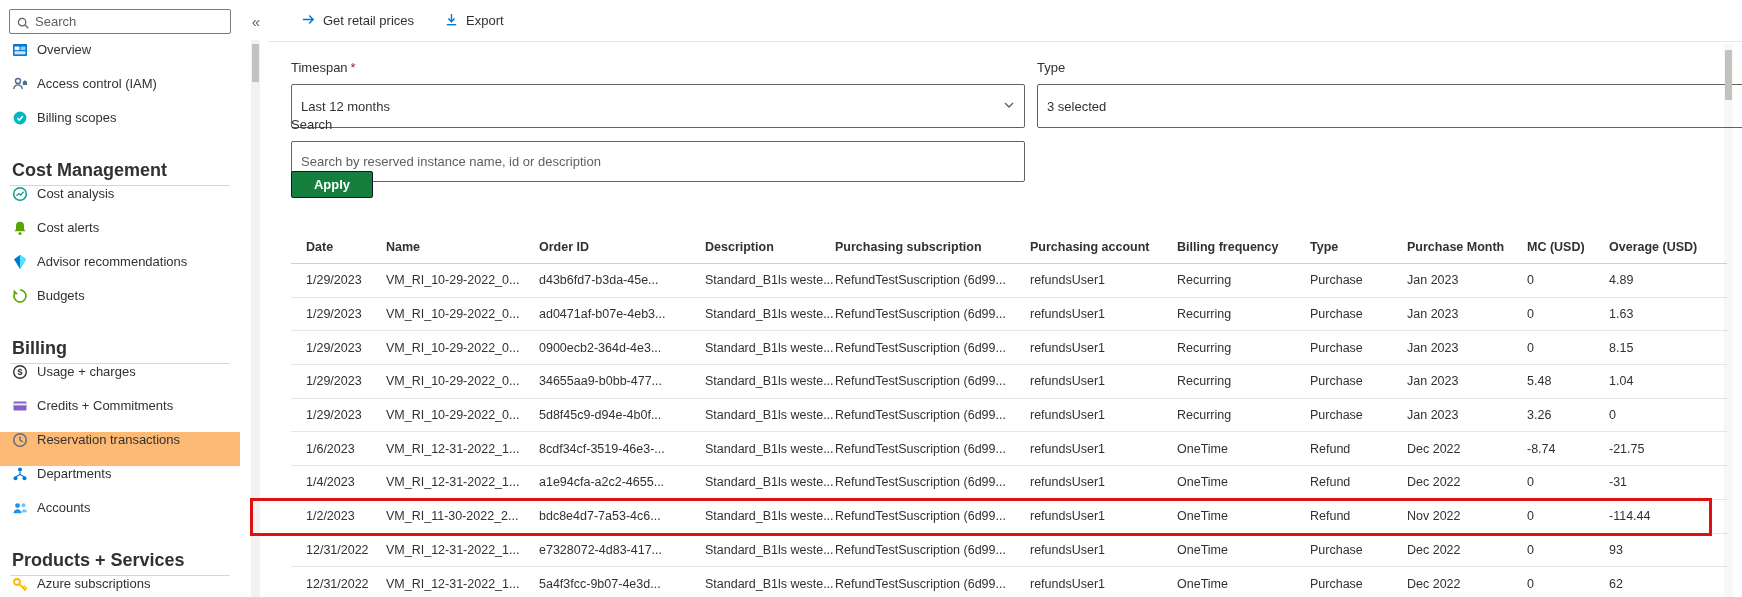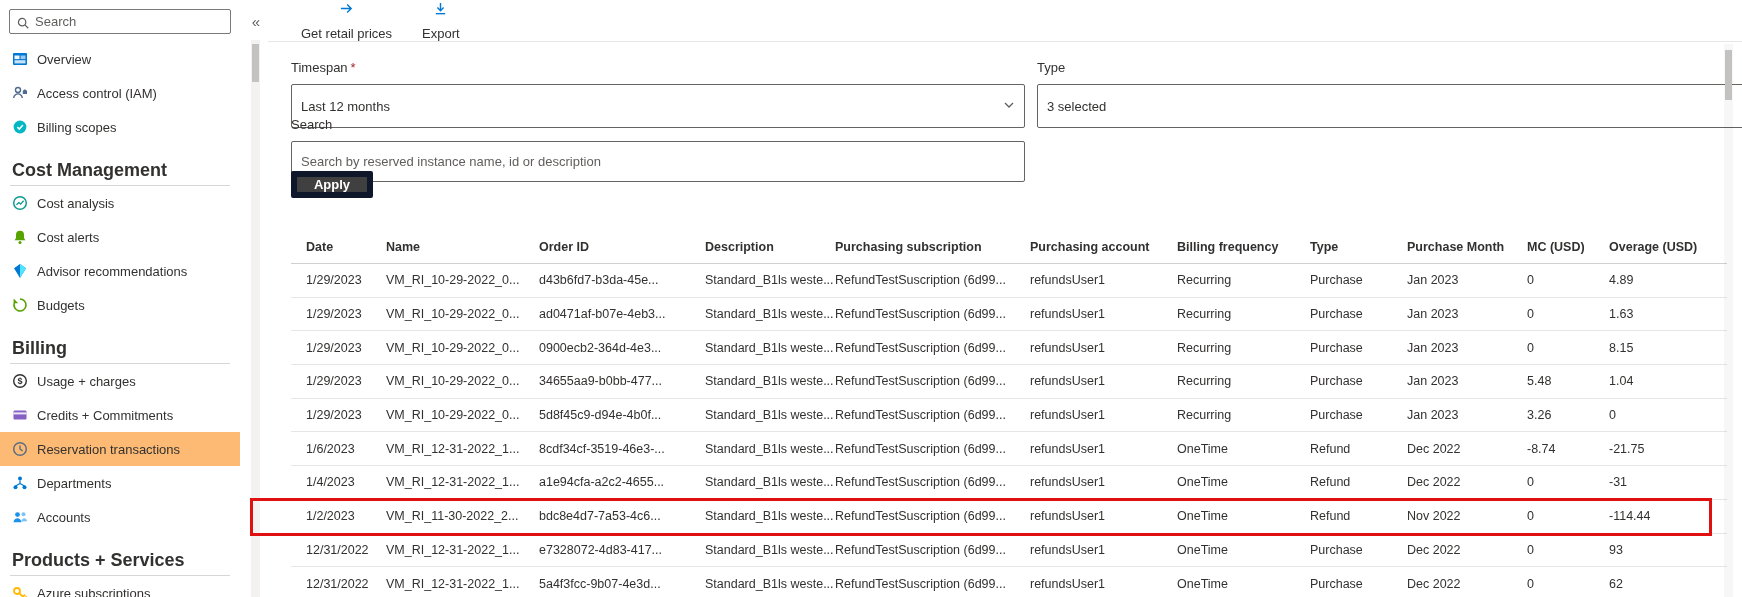--- a/index.html
+++ b/index.html
@@ -9,43 +9,43 @@
 
   
   .sidebar { position:absolute; left:0; top:0; width:240px; height:597px; background:#fff; }
   .search-box { position:absolute; left:9px; top:9px; width:222px; height:25px; border:1px solid #7a7a7a; border-radius:2px; display:flex; align-items:center; padding:0 6px; gap:5px; background:#fff; }
   .search-box input { border:none; outline:none; flex:1; min-width:0; font-size:13px; font-family:inherit; color:#323130; }
   .search-box input::placeholder { color:#605e5c; }
   .collapse-btn { position:absolute; left:244px; top:9px; width:24px; height:25px; color:#605e5c; font-size:15px; display:flex; align-items:center; justify-content:center; cursor:pointer; background:none; border:none; font-family:inherit; }
   .sidebar-scrollbar { position:absolute; left:251px; top:40px; width:9px; height:557px; background:#f3f2f1; }
   .sidebar-scrollbar .thumb { position:absolute; left:1px; top:4px; width:7px; height:38px; background:#c4c2c0; }
   .nav { position:absolute; left:0; top:42px; width:240px; }
-  .nav-item { height:34px; display:flex; align-items:center; gap:9px; padding:0 12px; font-size:13px; cursor:pointer; white-space:nowrap; }
+  .nav-item { height:34px; display:flex; gap:9px; padding:0 12px; font-size:13px; cursor:pointer; white-space:nowrap; }
   .nav-item.selected { background:#fdba74; }
   .nav-header { height:30px; margin:12px 10px 0; display:flex; align-items:center; padding:0 2px; font-size:18px; font-weight:700; border-bottom:1px solid #d8d6d4; white-space:nowrap; }
   .icon16 { width:16px; height:16px; flex:none; display:inline-flex; }
   .icon16 svg { width:16px; height:16px; }
 
   
   .main { position:absolute; left:268px; top:0; width:1474px; height:597px; }
   .commandbar { height:42px; display:flex; align-items:center; gap:30px; padding-left:33px; border-bottom:1px solid #e8e6e4; }
-  .cmd-btn { display:flex; align-items:center; gap:7px; font-size:13px; color:#323130; cursor:pointer; background:none; border:none; font-family:inherit;flex-direction:column; }
+  .cmd-btn { display:flex; align-items:center; gap:7px; font-size:13px; color:#323130; cursor:pointer; background:none; border:none; font-family:inherit; }
   .cmd-btn svg { width:15px; height:15px; }
 
   .field { position:absolute; }
   .field-label { display:block; font-size:13px; color:#323130; margin-bottom:8px; height:16px; }
   .req { color:#a4262c; margin-left:3px; }
   .dropdown { height:44px; border:1px solid #666463; border-radius:2px; background:#fff; display:flex; align-items:center; justify-content:space-between; padding:0 9px; font-size:13px; cursor:pointer; }
   .dropdown .chev svg { width:12px; height:12px; }
   .field-timespan { left:23px; top:60px; width:734px; }
   .field-type { left:769px; top:60px; width:760px; }
   .field-search { left:23px; top:117px; width:734px; }
   .text-input { width:100%; height:41px; border:1px solid #666463; border-radius:2px; padding:0 9px; font-size:13px; font-family:inherit; color:#323130; outline:none; }
   .text-input::placeholder { color:#605e5c; }
-  .apply-btn { position:absolute; left:23px; top:171px; width:82px; height:27px; background:#404040; color:#fff; border:6px solid #0f172a; border-radius:2px; font-size:13px; font-weight:600; font-family:inherit; cursor:pointer; }
+  .apply-btn { position:absolute; left:23px; top:171px; width:82px; height:27px; background:#15803d; color:#fff; border:1px solid #0f172a; border-radius:2px; font-size:13px; font-weight:600; font-family:inherit; cursor:pointer; }
 
   
   .table { position:absolute; left:23px; top:230px; width:1436px; }
   .thead { display:flex; height:34px; align-items:center; border-bottom:1px solid #d2d0ce; }
   .th { font-weight:600; font-size:12.5px; color:#323130; white-space:nowrap; overflow:hidden; padding-right:8px; cursor:pointer; }
   .tr { display:flex; height:33.7px; align-items:center; border-bottom:1px solid #e8e6e4; cursor:pointer; }
   .td { font-size:12.5px; color:#323130; white-space:nowrap; overflow:hidden; padding-right:8px; }
   .c0 { width:95px; padding-left:15px; }
   .c1 { width:153px; }
   .c2 { width:146px; }

